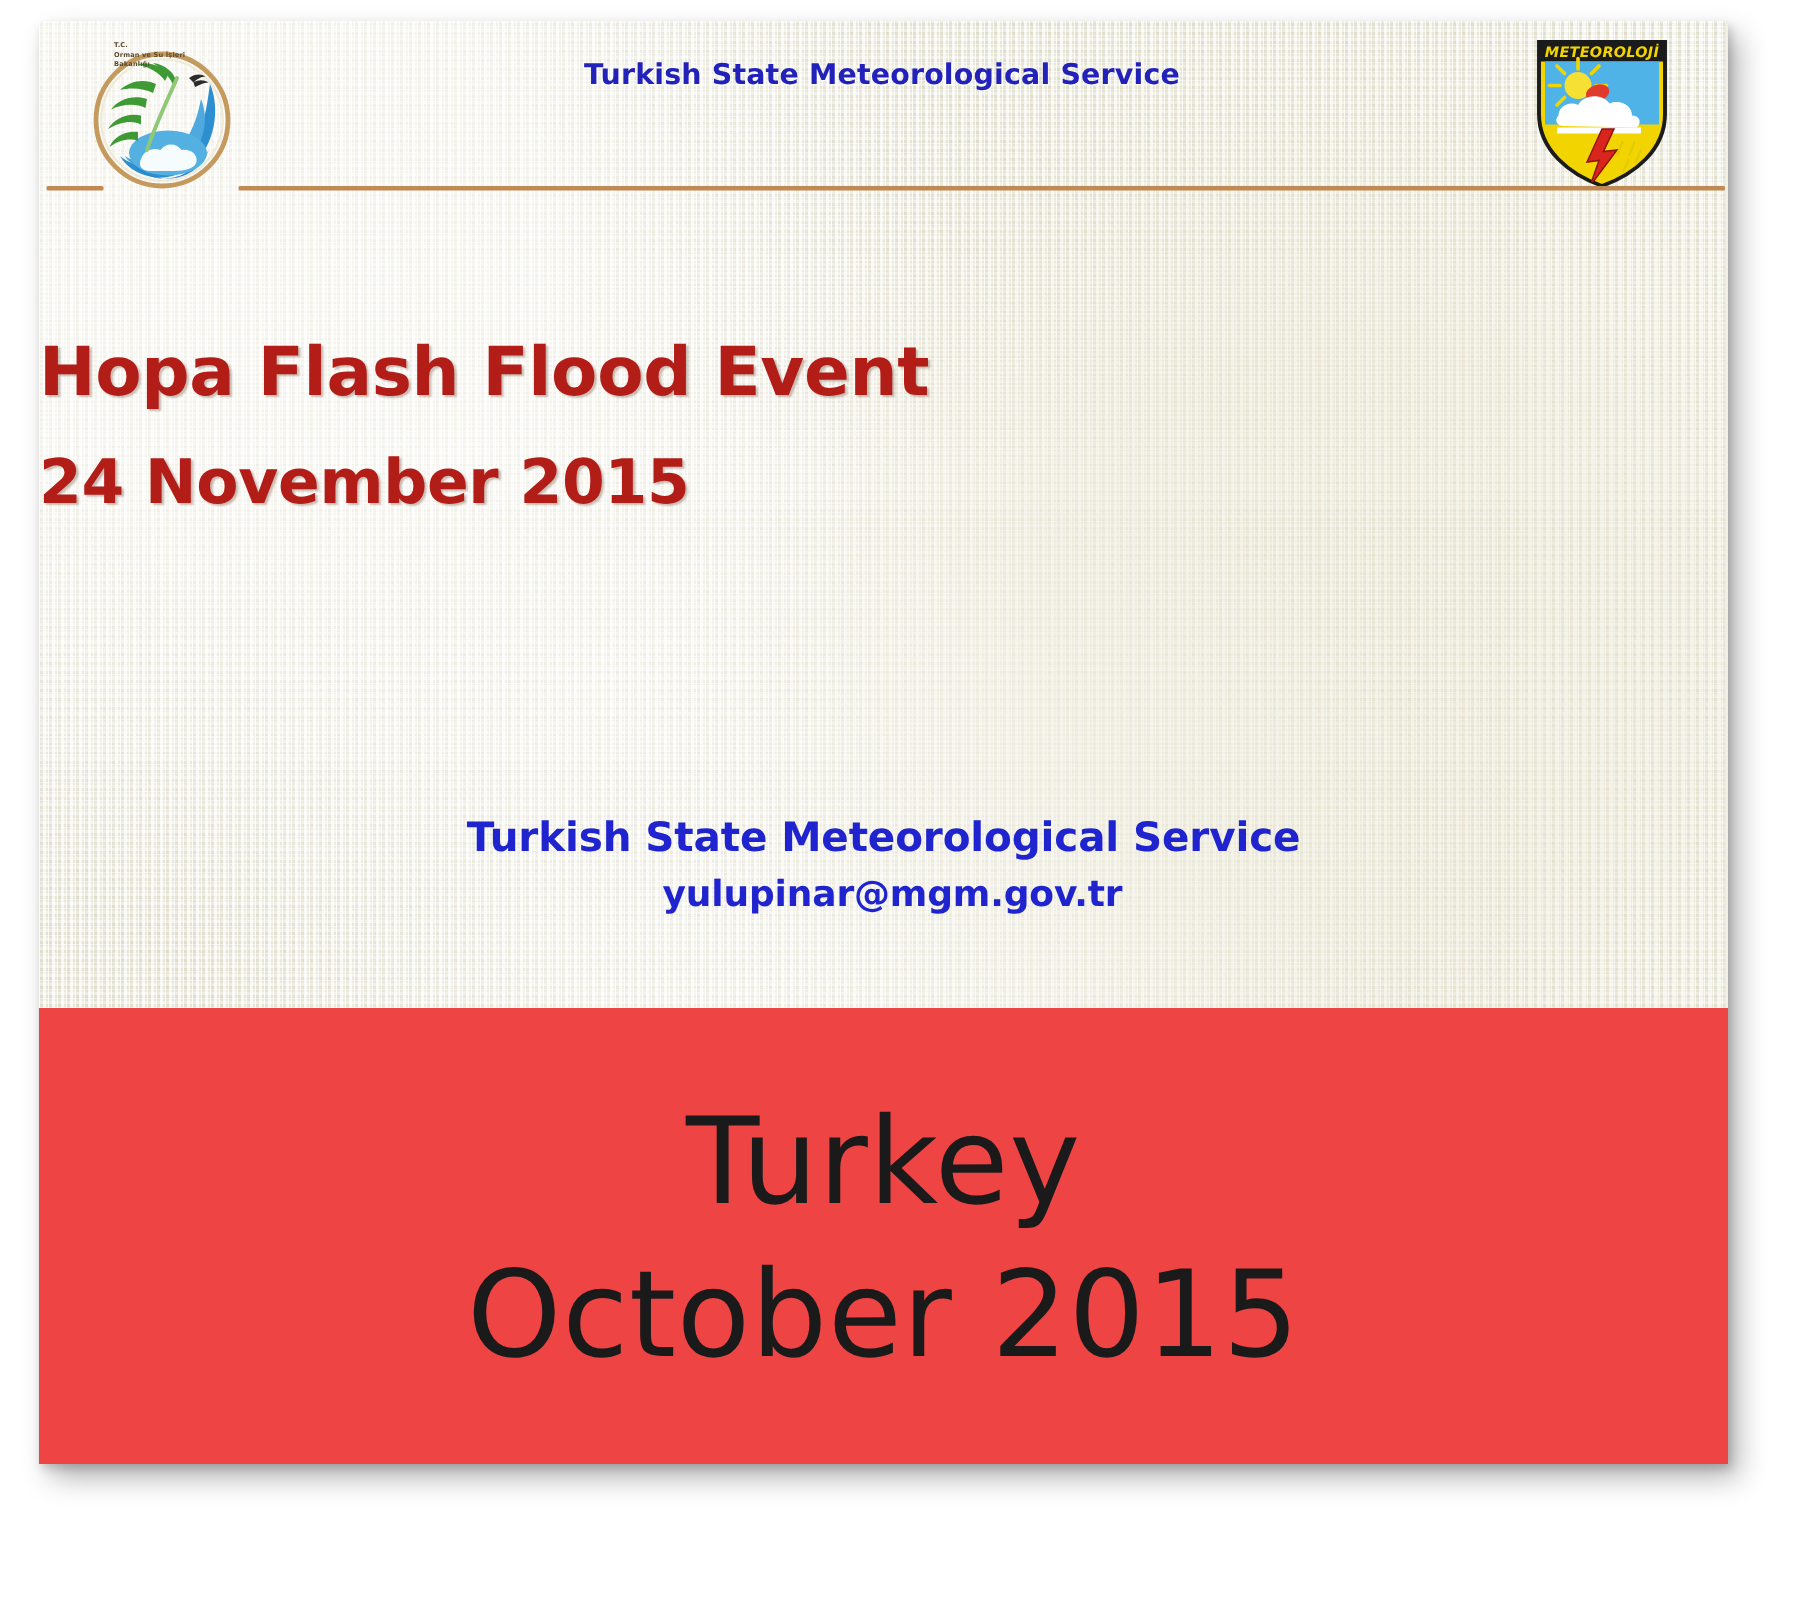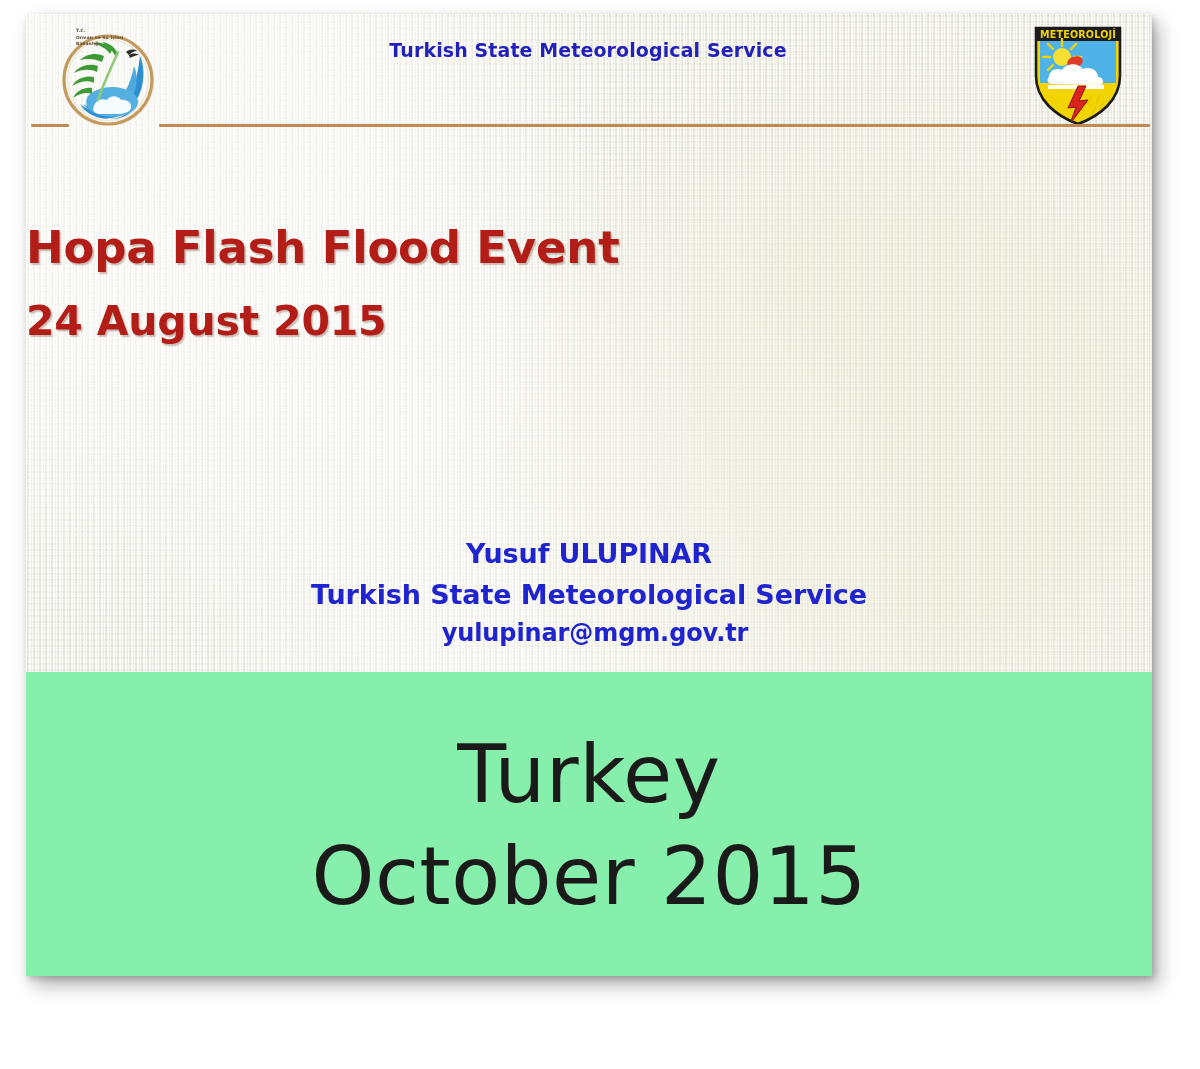--- a/index.html
+++ b/index.html
@@ -155,24 +155,25 @@
     line-height: 1.5;
     font-weight: bold;
     color: #5b4a30;
     letter-spacing: 0.1px;
     white-space: pre-line;
   }
 
   
   .logo-right {
     position: absolute;
-    right: 20px;
+    right: 30px;
     top: 8px;
     width: 104px;
     height: 108px;
+    font-style: italic;
   }
 
   
   .title-block {
     position: absolute;
     left: 0;
     right: 0;
     top: 206px;
     text-align: left;
     z-index: 3;
@@ -241,21 +242,21 @@
     padding-left: 12px;
   }
 
   
   .caption-band {
     position: absolute;
     left: 0;
     top: 658px;
     width: 1126px;
     height: 304px;
-    background: #86efac;
+    background: #ef4444;
     z-index: 5;
   }
 
   .caption-inner {
     position: absolute;
     left: 0;
     right: 0;
     top: 52px;
     text-align: center;
   }
@@ -365,25 +366,24 @@
         <text x="52" y="16" text-anchor="middle" font-family="DejaVu Sans, sans-serif" font-size="9.6" font-weight="bold" fill="#f2d400" letter-spacing="0.2">METEOROLOJİ</text>
       </svg>
     </div>
 
     <div class="rule-short"></div>
     <div class="rule-long"></div>
   </div>
 
   <div class="title-block">
     <div class="title-main">Hopa Flash Flood Event</div>
-    <div class="title-sub">24 August 2015</div>
+    <div class="title-sub">24 November 2015</div>
   </div>
 
   <div class="author-block">
-    <div class="author-name">Yusuf ULUPINAR</div>
     <div class="author-org">Turkish State Meteorological Service</div>
     <div class="author-email">yulupinar@mgm.gov.tr</div>
   </div>
 
   <div class="caption-band">
     <div class="caption-inner">
       <div class="caption-line">Turkey</div>
       <div class="caption-line">October 2015</div>
     </div>
   </div>

